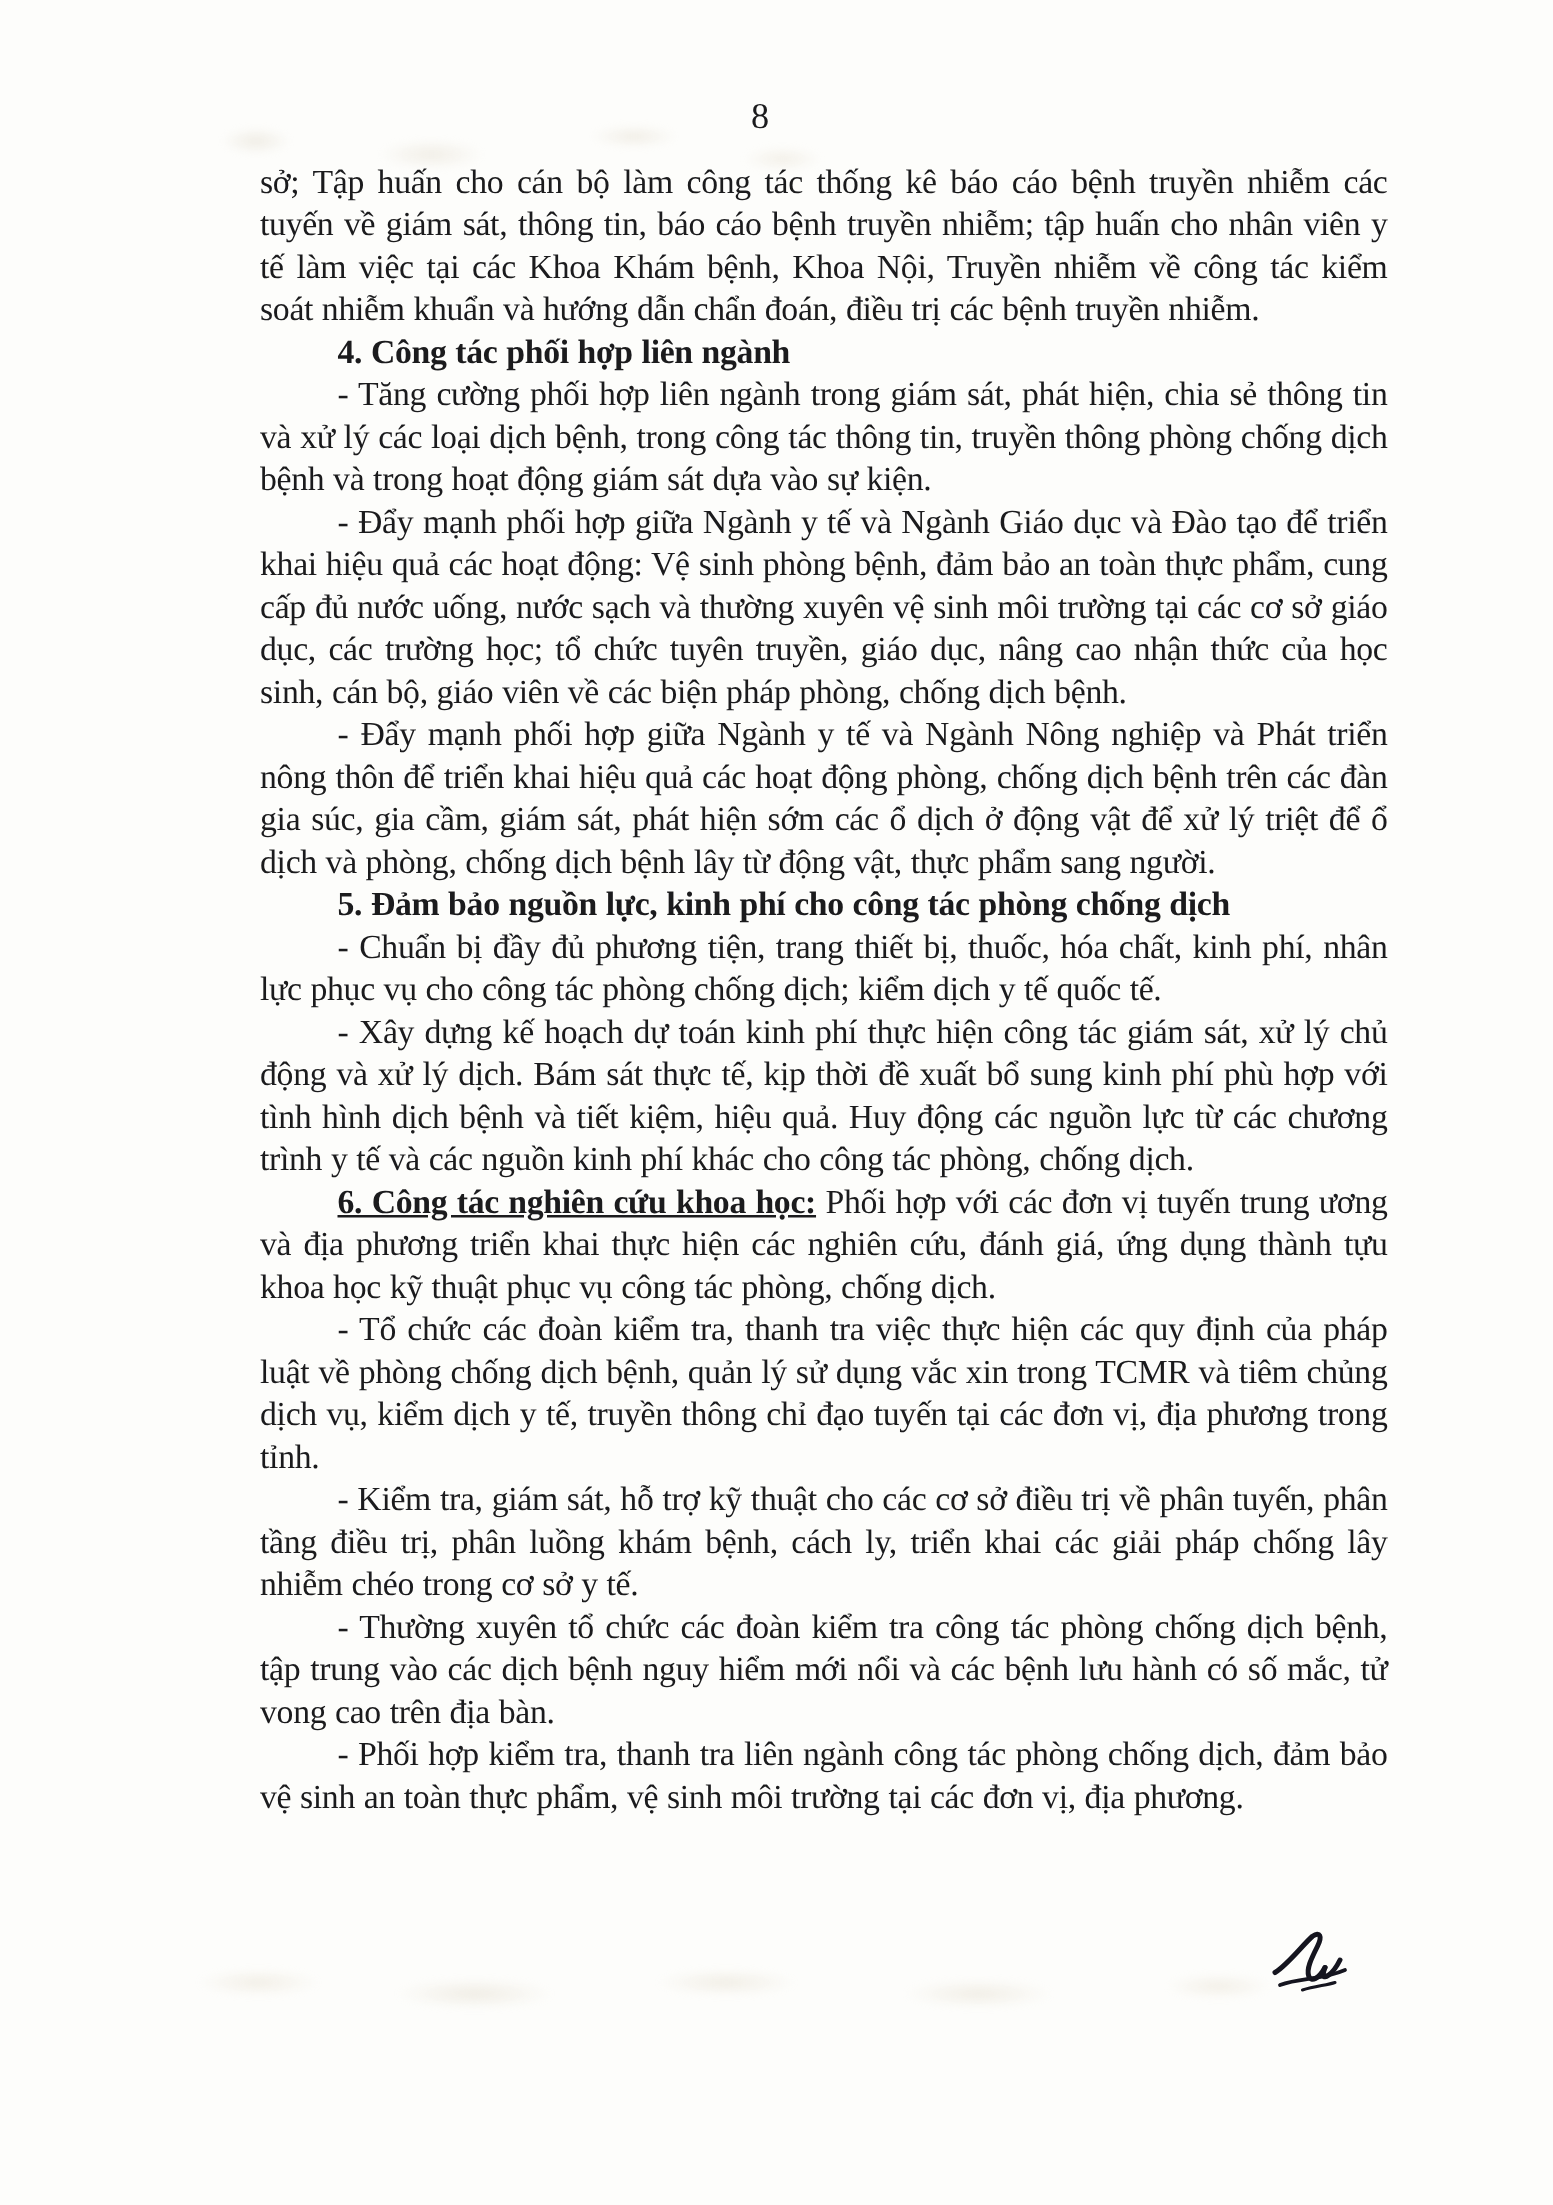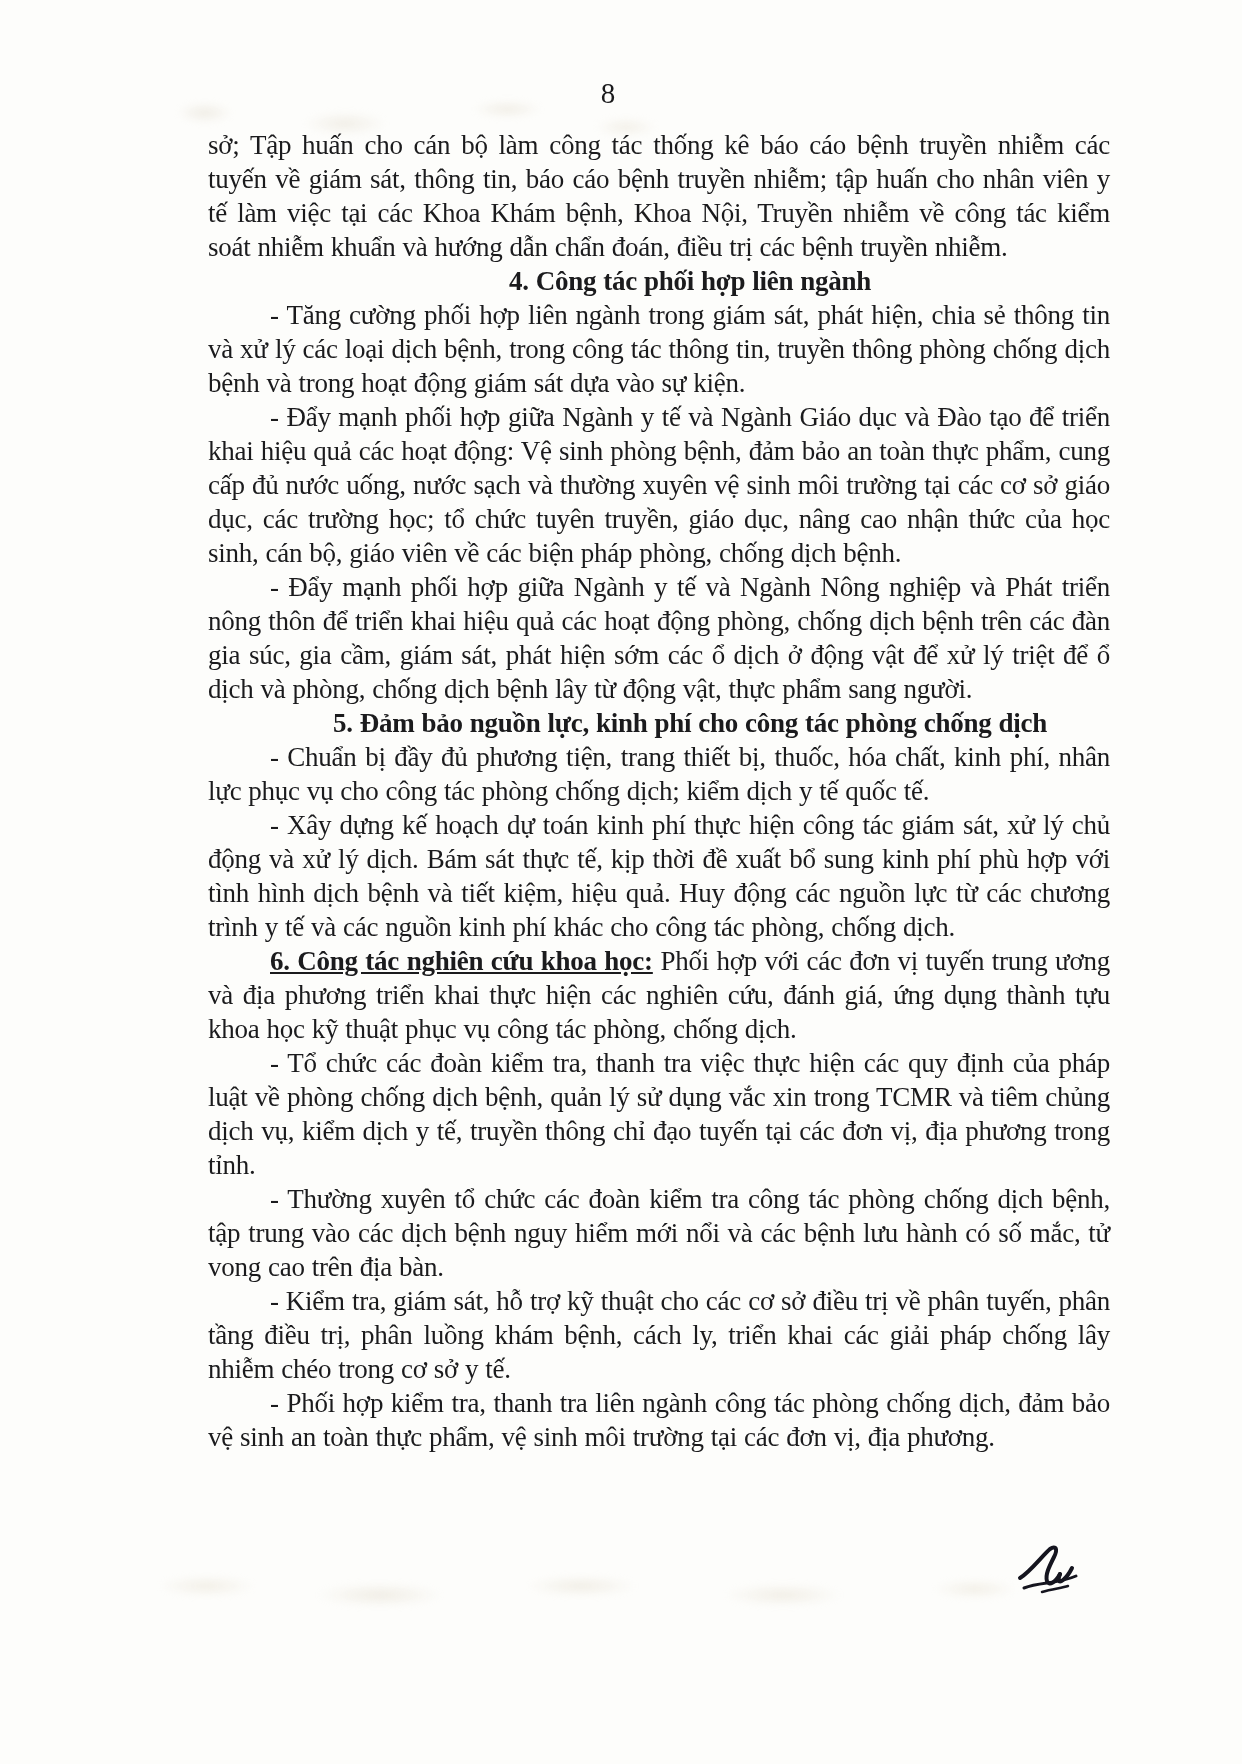--- a/index.html
+++ b/index.html
@@ -30,21 +30,21 @@
   .text-block p {
     margin: 0;
     font-size: 27px;
     line-height: 34px;
     text-align: justify;
     text-indent: 62px;
     letter-spacing: -0.25px;
     word-spacing: 0.5px;
   }
   .text-block p.continuation { text-indent: 0; }
-  .text-block p.heading { font-weight: bold; text-align: center; }
+  .text-block p.heading { font-weight: bold; text-align: left; }
   .text-block p .lead { font-weight: bold; text-decoration: underline; }
   
   .bleed {
     position: absolute;
     pointer-events: none;
     opacity: 0.5;
     filter: blur(3px);
   }
   .bleed-top {
     left: 140px; top: 84px; width: 540px; height: 72px;
@@ -84,22 +84,22 @@
     <p class="continuation">sở; Tập huấn cho cán bộ làm công tác thống kê báo cáo bệnh truyền nhiễm các tuyến về giám sát, thông tin, báo cáo bệnh truyền nhiễm; tập huấn cho nhân viên y tế làm việc tại các Khoa Khám bệnh, Khoa Nội, Truyền nhiễm về công tác kiểm soát nhiễm khuẩn và hướng dẫn chẩn đoán, điều trị các bệnh truyền nhiễm.</p>
     <p class="heading">4. Công tác phối hợp liên ngành</p>
     <p class="body">- Tăng cường phối hợp liên ngành trong giám sát, phát hiện, chia sẻ thông tin và xử lý các loại dịch bệnh, trong công tác thông tin, truyền thông phòng chống dịch bệnh và trong hoạt động giám sát dựa vào sự kiện.</p>
     <p class="body">- Đẩy mạnh phối hợp giữa Ngành y tế và Ngành Giáo dục và Đào tạo để triển khai hiệu quả các hoạt động: Vệ sinh phòng bệnh, đảm bảo an toàn thực phẩm, cung cấp đủ nước uống, nước sạch và thường xuyên vệ sinh môi trường tại các cơ sở giáo dục, các trường học; tổ chức tuyên truyền, giáo dục, nâng cao nhận thức của học sinh, cán bộ, giáo viên về các biện pháp phòng, chống dịch bệnh.</p>
     <p class="body">- Đẩy mạnh phối hợp giữa Ngành y tế và Ngành Nông nghiệp và Phát triển nông thôn để triển khai hiệu quả các hoạt động phòng, chống dịch bệnh trên các đàn gia súc, gia cầm, giám sát, phát hiện sớm các ổ dịch ở động vật để xử lý triệt để ổ dịch và phòng, chống dịch bệnh lây từ động vật, thực phẩm sang người.</p>
     <p class="heading">5. Đảm bảo nguồn lực, kinh phí cho công tác phòng chống dịch</p>
     <p class="body">- Chuẩn bị đầy đủ phương tiện, trang thiết bị, thuốc, hóa chất, kinh phí, nhân lực phục vụ cho công tác phòng chống dịch; kiểm dịch y tế quốc tế.</p>
     <p class="body">- Xây dựng kế hoạch dự toán kinh phí thực hiện công tác giám sát, xử lý chủ động và xử lý dịch. Bám sát thực tế, kịp thời đề xuất bổ sung kinh phí phù hợp với tình hình dịch bệnh và tiết kiệm, hiệu quả. Huy động các nguồn lực từ các chương trình y tế và các nguồn kinh phí khác cho công tác phòng, chống dịch.</p>
     <p class="body"><span class="lead">6. Công tác nghiên cứu khoa học:</span><span> Phối hợp với các đơn vị tuyến trung ương và địa phương triển khai thực hiện các nghiên cứu, đánh giá, ứng dụng thành tựu khoa học kỹ thuật phục vụ công tác phòng, chống dịch.</span></p>
     <p class="body">- Tổ chức các đoàn kiểm tra, thanh tra việc thực hiện các quy định của pháp luật về phòng chống dịch bệnh, quản lý sử dụng vắc xin trong TCMR và tiêm chủng dịch vụ, kiểm dịch y tế, truyền thông chỉ đạo tuyến tại các đơn vị, địa phương trong tỉnh.</p>
+    <p class="body">- Kiểm tra, giám sát, hỗ trợ kỹ thuật cho các cơ sở điều trị về phân tuyến, phân tầng điều trị, phân luồng khám bệnh, cách ly, triển khai các giải pháp chống lây nhiễm chéo trong cơ sở y tế.</p>
     <p class="body">- Thường xuyên tổ chức các đoàn kiểm tra công tác phòng chống dịch bệnh, tập trung vào các dịch bệnh nguy hiểm mới nổi và các bệnh lưu hành có số mắc, tử vong cao trên địa bàn.</p>
-    <p class="body">- Kiểm tra, giám sát, hỗ trợ kỹ thuật cho các cơ sở điều trị về phân tuyến, phân tầng điều trị, phân luồng khám bệnh, cách ly, triển khai các giải pháp chống lây nhiễm chéo trong cơ sở y tế.</p>
     <p class="body">- Phối hợp kiểm tra, thanh tra liên ngành công tác phòng chống dịch, đảm bảo vệ sinh an toàn thực phẩm, vệ sinh môi trường tại các đơn vị, địa phương.</p>
   </div>
 
   <svg class="signature-mark" viewBox="0 0 78 64" xmlns="http://www.w3.org/2000/svg" aria-hidden="true">
     <g fill="none" stroke="#15151f" stroke-linecap="round">
       <path d="M8 34 C18 28 30 12 38 5 C44 1 46 5 42 13 C37 23 33 31 35 37 C37 42 43 39 48 30" stroke-width="4"></path>
       <path d="M48 30 C46 35 46 40 51 36 C55 33 58 28 60 24" stroke-width="4"></path>
       <path d="M12 44 C28 38 46 40 64 32" stroke-width="3"></path>
       <path d="M30 48 C40 45 50 44 56 42" stroke-width="2.5"></path>
     </g>

